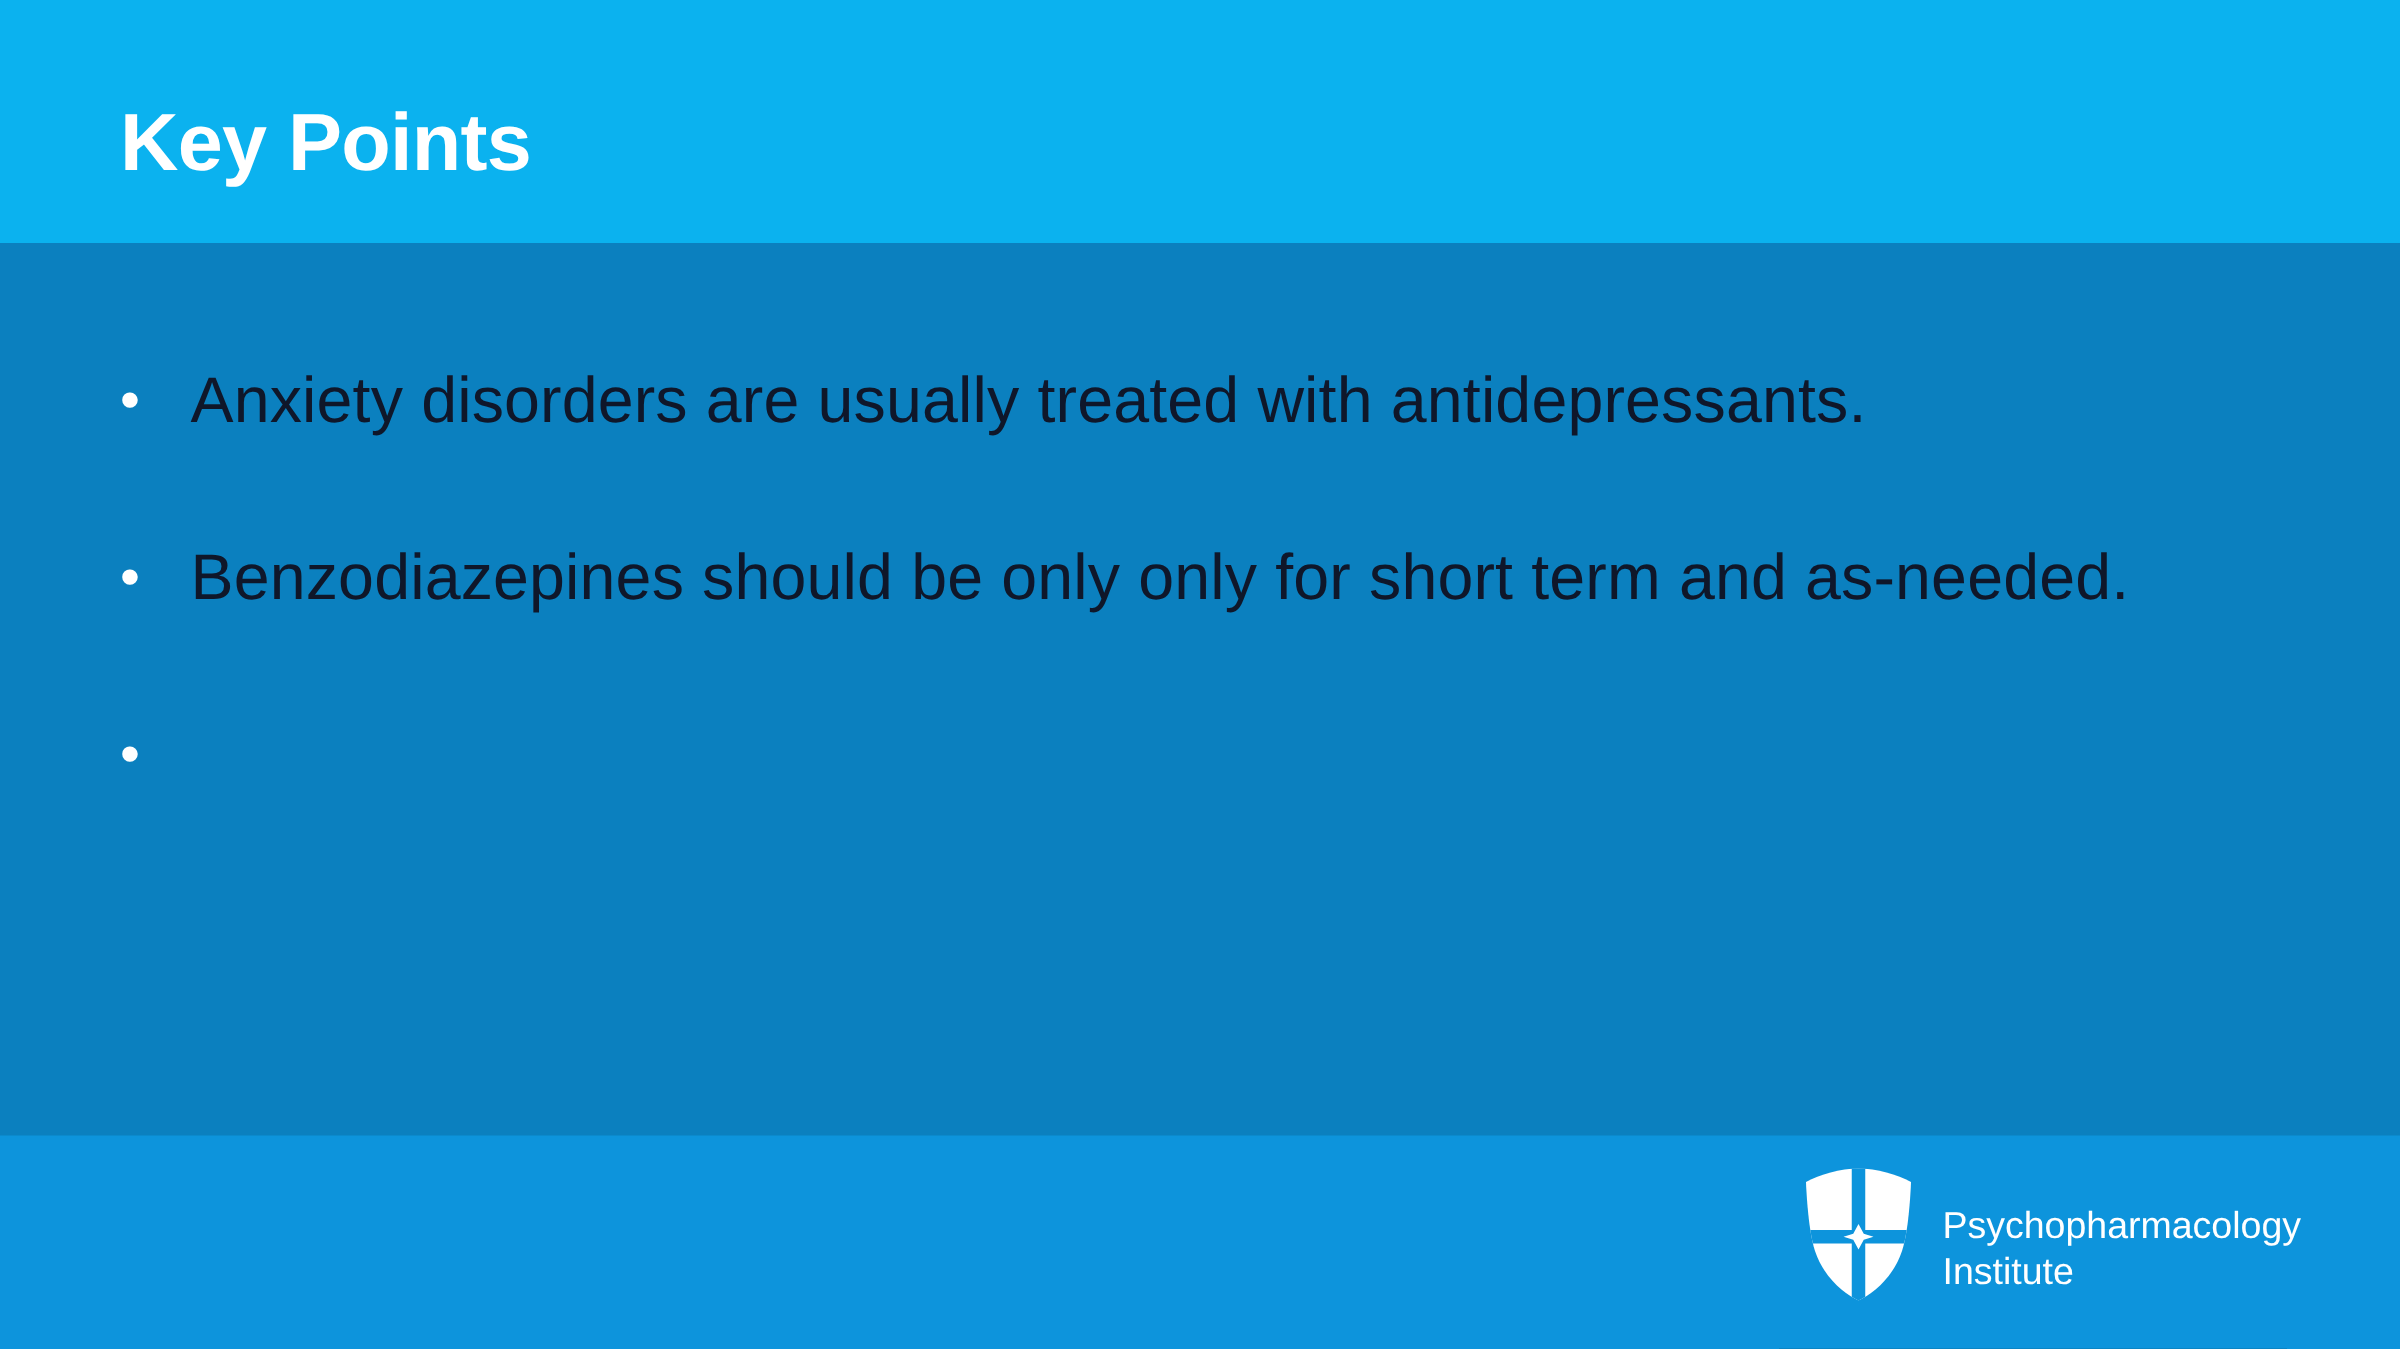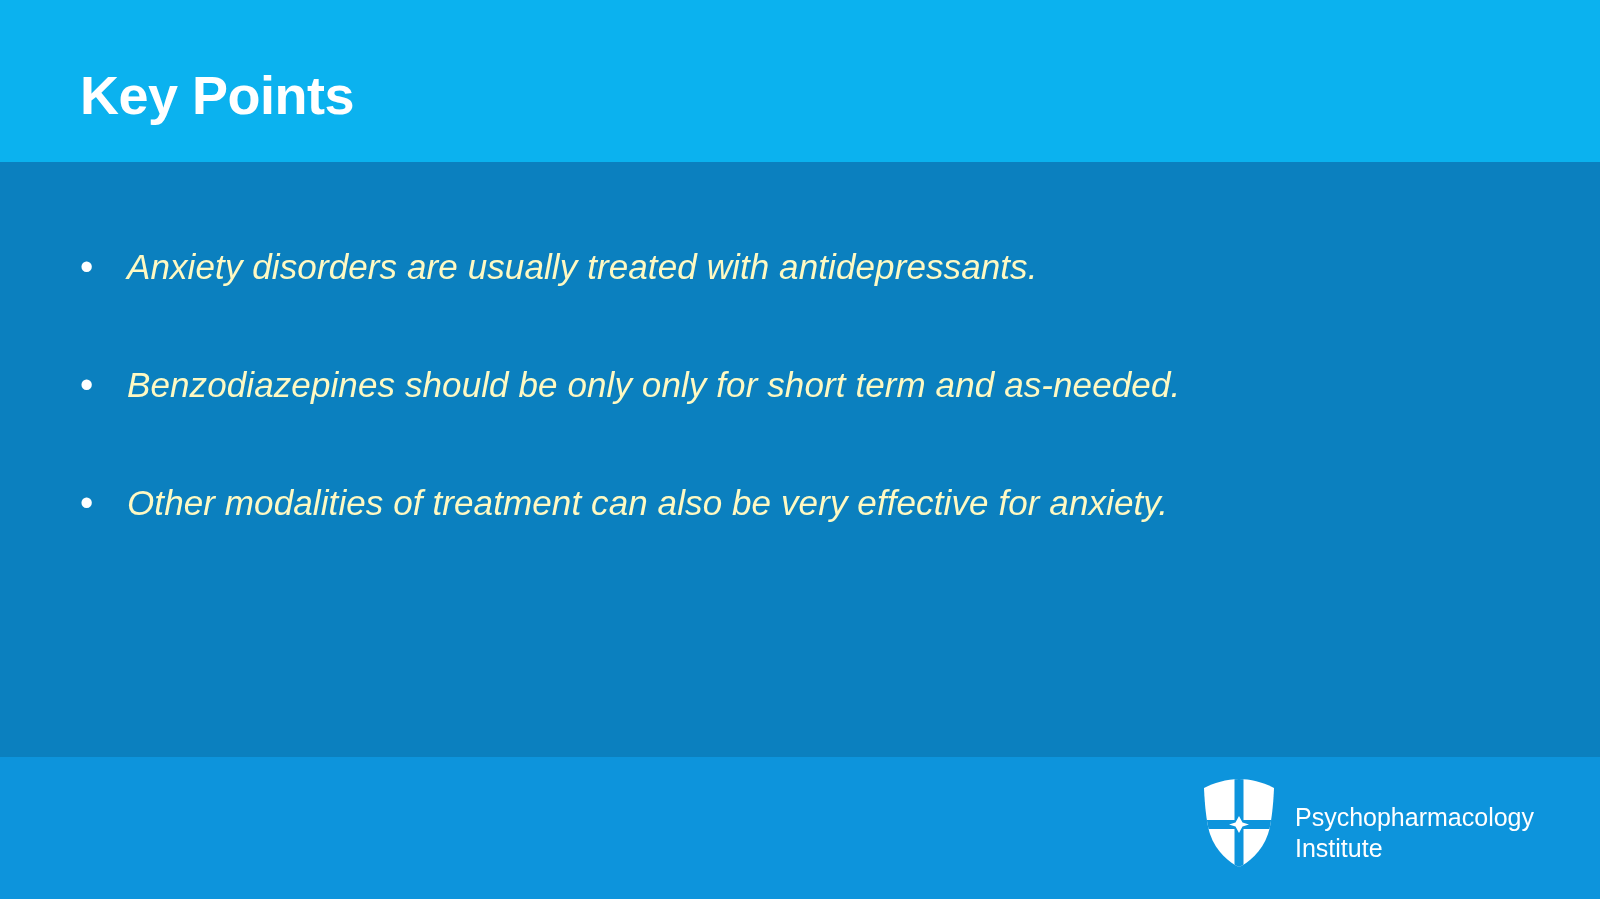--- a/index.html
+++ b/index.html
@@ -71,26 +71,25 @@
     flex: 0 0 auto;
     width: 47px;
     font-size: 38px;
     line-height: 54px;
     color: #FFFFFF;
     text-align: left;
   }
 
   .bullet-text {
     flex: 1 1 auto;
-    font-size: 35px;
+    font-size: 43px;
     line-height: 54px;
-    color: #fef9c3;
+    color: #0f172a;
     font-weight: normal;
     letter-spacing: 0.1px;
-    font-style: italic;
   }
 
   
   .footer-band {
     position: absolute;
     left: 0;
     top: 757px;
     width: 1600px;
     height: 142px;
     background: #0D94DC;
@@ -144,21 +143,20 @@
         <span class="bullet-text">Anxiety disorders are usually treated with antidepressants.</span>
       </div>
 
       <div class="bullet-row">
         <span class="bullet-marker">•</span>
         <span class="bullet-text">Benzodiazepines should be only only for short term and as-needed.</span>
       </div>
 
       <div class="bullet-row">
         <span class="bullet-marker">•</span>
-        <span class="bullet-text">Other modalities of treatment can also be very effective for anxiety.</span>
       </div>
 
     </div>
   </div>
 
   <div class="footer-band">
     <div class="brand-logo">
 
       <svg class="brand-mark" viewBox="0 0 76 92">
         <defs>

